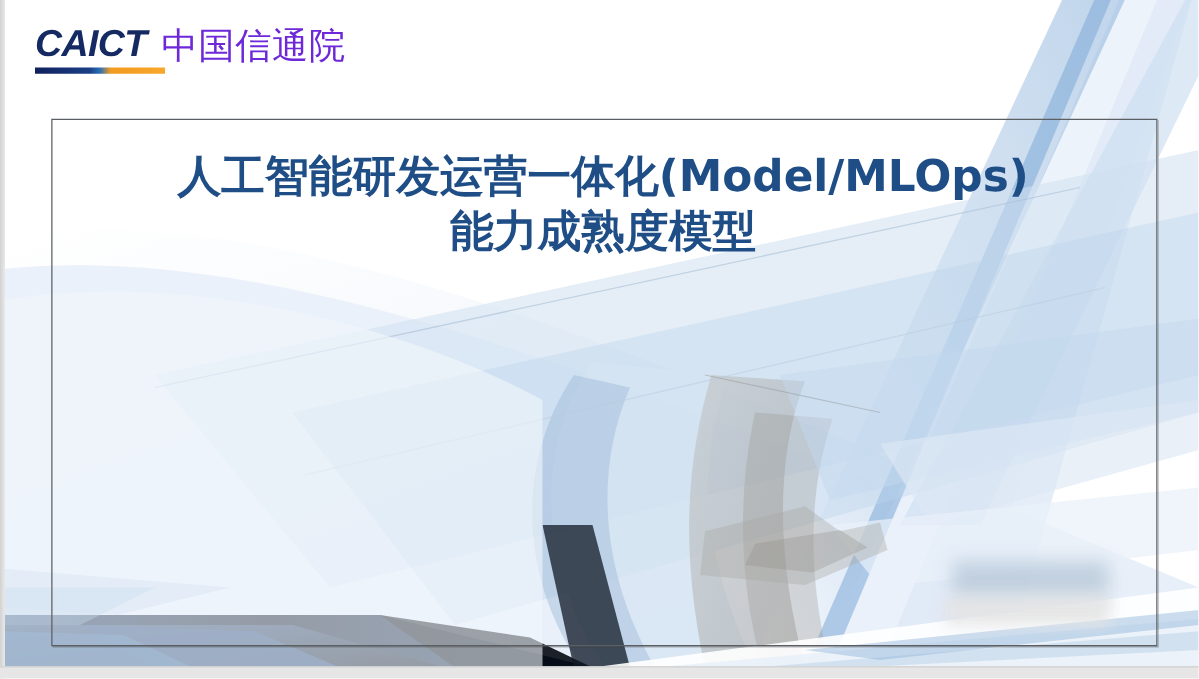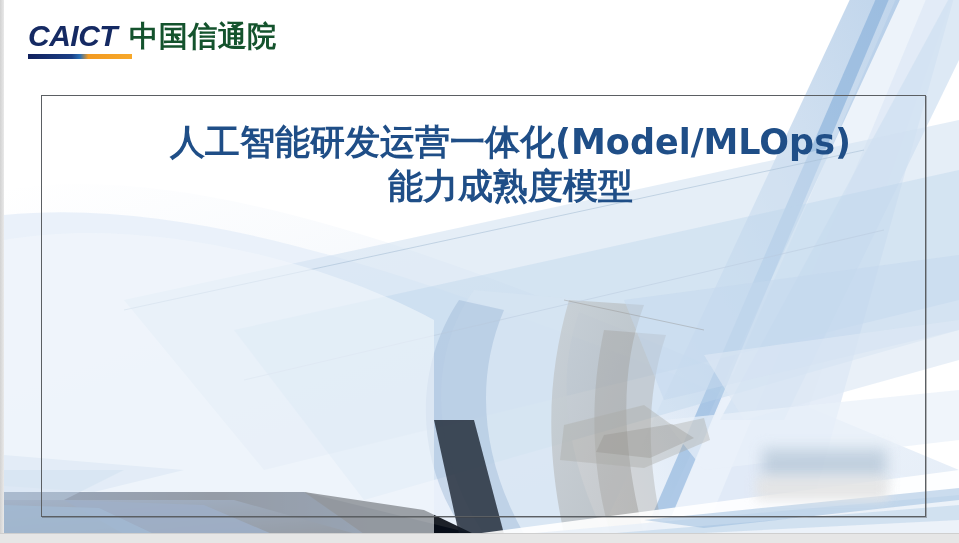--- a/index.html
+++ b/index.html
@@ -107,24 +107,24 @@
     position: absolute;
     left: 0;
     bottom: 1px;
     width: 104px;
     height: 5px;
     background: linear-gradient(to right, #10205c 0%, #1b3f86 42%, #2a6fb5 50%, #f29a21 58%, #f7a82a 100%);
   }
   .logo-cn {
     margin-left: 12px;
     font-family: "DejaVu Sans", "Liberation Sans", sans-serif;
-    font-weight: bold;
+    font-weight: normal;
     font-size: 29px;
     line-height: 31px;
-    color: #14532d;
+    color: #6d28d9;
     letter-spacing: 0.5px;
   }
 
   
   .frame {
     position: absolute;
     left: 37px;
     top: 95px;
     width: 883px;
     height: 420px;
@@ -135,21 +135,20 @@
   }
 
   
   .text-block {
     position: absolute;
     left: 37px;
     top: 120px;
     width: 883px;
     z-index: 40;
     text-align: center;
-    margin-left: 28px;
   }
   .title {
     font-family: "DejaVu Sans", "Liberation Sans", sans-serif;
     font-weight: bold;
     font-size: 35px;
     line-height: 44px;
     color: #1f4e87;
     letter-spacing: 0px;
     margin: 0;
   }

